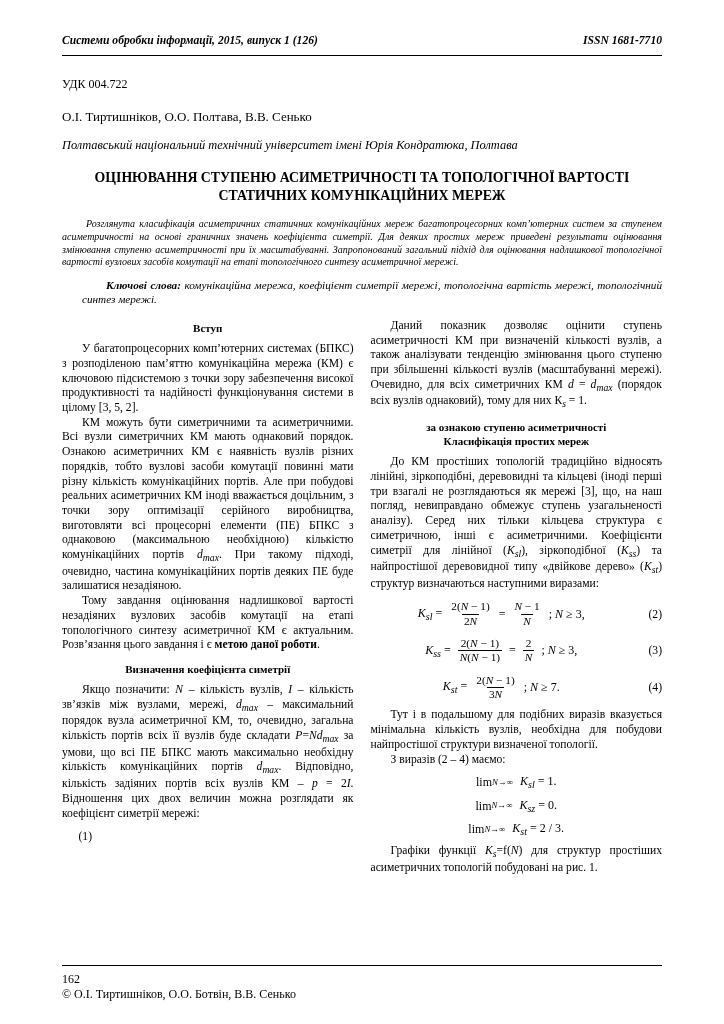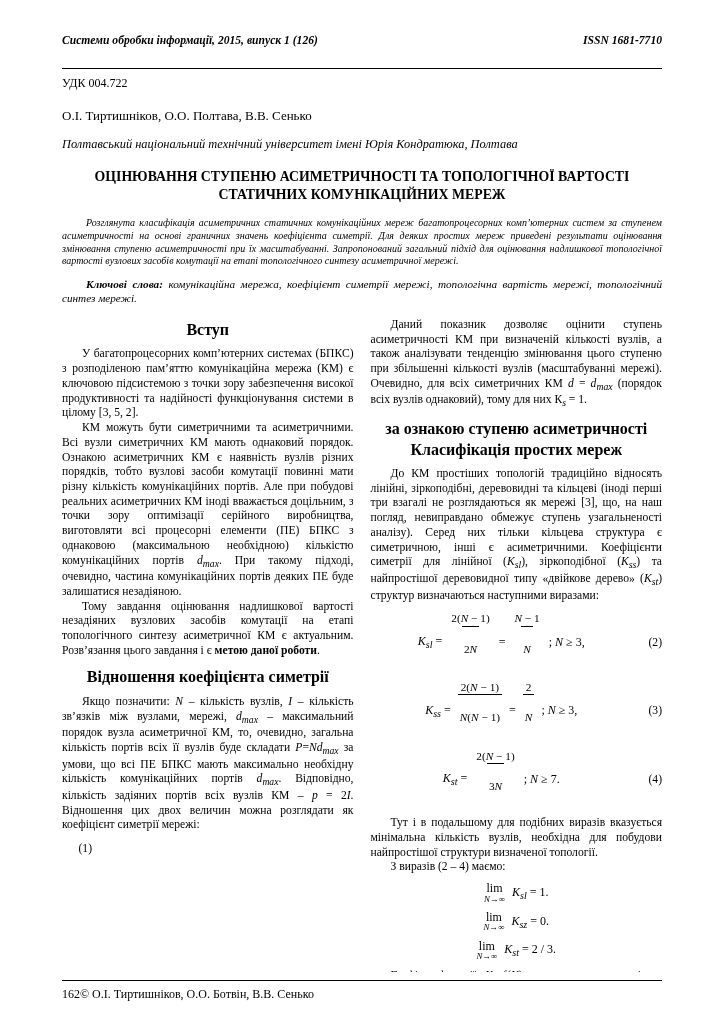--- a/index.html
+++ b/index.html
@@ -11,59 +11,60 @@
   }
   .page {
     box-sizing: border-box;
     width: 100%; height: 100%;
     padding: 34px 62px 22px 62px;
     display: flex; flex-direction: column;
   }
   .running-head {
     display: flex; justify-content: space-between; align-items: baseline;
     font-size: 11.6px; font-weight: bold; font-style: italic;
-    padding-bottom: 21px; border-bottom: 1.6px solid #000;
-  }
-  .udc { font-size: 12px; margin-top: 7px; }
+    padding-bottom: 8px; border-bottom: 1.6px solid #000;
+  }
+  .udc { font-size: 12px; margin-top: 21px; }
   .authors { font-size: 13px; margin-top: 17px; }
   .affiliation { font-size: 12.4px; font-style: italic; margin-top: 13px; }
   .title { font-size: 13.8px; font-weight: bold; text-align: center; margin-top: 16px; line-height: 1.32; }
   .abstract {
     font-size: 10px; font-style: italic; text-align: justify;
     text-indent: 24px; line-height: 1.26; margin-top: 13px;
   }
   .keywords {
     font-size: 11.2px; font-style: italic; text-align: justify;
-    text-indent: 24px; line-height: 1.26; margin-top: 9px;
+    text-indent: 24px; line-height: 1.26; margin-top: 9px; margin-left: 20px;
   }
   .keywords .kw-label { font-weight: bold; }
   .columns { display: flex; gap: 17px; margin-top: 13px; flex: 1; overflow: hidden; }
   .col { flex: 1; min-width: 0; }
   .section-heading {
-    font-size: 16px; font-weight: bold; text-align: center;
+    font-size: 11px; font-weight: bold; text-align: center;
     margin: 9px 0 7px 0; line-height: 1.28;
   }
   .section-heading:first-child { margin-top: 2px; }
   p.body {
     font-size: 11.6px; line-height: 1.27; text-align: justify;
     text-indent: 20px; margin: 0;
   }
   .equation { display: flex; align-items: center; margin: 9px 0 7px 0; font-size: 12px; }
   .eq-body { flex: 1; display: flex; align-items: center; justify-content: center; gap: 7px; }
   .eq-number { width: 30px; text-align: right; font-size: 11.6px; }
   .frac { display: inline-flex; flex-direction: column; align-items: center; font-size: 11.3px; line-height: 1.18; }
-  .frac .den { border-top: 1px solid #000; padding: 16px 2px; }
+  .frac .den { border-top: 1px solid #000; padding: 0 2px; }
   .frac .num { padding: 0 2px; }
   .limit { display: flex; justify-content: center; align-items: center; gap: 7px; margin: 7px 0; font-size: 12px; }
-  .lim-stack { display: inline-flex; flex-direction: column; align-items: center; line-height: 1.05; }
+  .lim-stack { display: inline-flex; flex-direction: row; align-items: center; line-height: 1.05; }
   .lim-sub { font-size: 8.8px; }
   .footer {
     margin-top: 8px; border-top: 1.6px solid #000; padding-top: 6px;
-    display: flex; justify-content: flex-start; align-items: baseline;
+    display: flex; justify-content: center; align-items: baseline;
     font-size: 12px;
+    flex-direction: column;
   }
   i sub, sub i { font-style: italic; }
 </style>
 </head>
 <body>
 
 <div class="page">
 
   <div class="running-head">
     <span>Системи обробки інформації, 2015, випуск 1 (126)</span>
@@ -87,21 +88,21 @@
     <span class="kw-label">Ключові слова:</span><span> комунікаційна мережа, коефіцієнт симетрії мережі, топологічна вартість мережі, топологічний синтез мережі.</span>
   </div>
 
   <div class="columns">
 
     <div class="col">
       <div class="section-heading">Вступ</div>
       <p class="body">У багатопроцесорних комп’ютерних системах (БПКС) з розподіленою пам’яттю комунікаційна мережа (КМ) є ключовою підсистемою з точки зору забезпечення високої продуктивності та надійності функціонування системи в цілому [3, 5, 2].</p>
       <p class="body">КМ можуть бути симетричними та асиметричними. Всі вузли симетричних КМ мають однаковий порядок. Ознакою асиметричних КМ є наявність вузлів різних порядків, тобто вузлові засоби комутації повинні мати різну кількість комунікаційних портів. Але при побудові реальних асиметричних КМ іноді вважається доцільним, з точки зору оптимізації серійного виробництва, виготовляти всі процесорні елементи (ПЕ) БПКС з однаковою (максимальною необхідною) кількістю комунікаційних портів <i>d</i><sub><i>max</i></sub>. При такому підході, очевидно, частина комунікаційних портів деяких ПЕ буде залишатися незадіяною.</p>
       <p class="body">Тому завдання оцінювання надлишкової вартості незадіяних вузлових засобів комутації на етапі топологічного синтезу асиметричної КМ є актуальним. Розв’язання цього завдання і є <b>метою даної роботи</b>.</p>
-      <div class="section-heading">Відношення коефіцієнта симетрії</div>
+      <div class="section-heading">Визначення коефіцієнта симетрії</div>
       <p class="body">Якщо позначити: <i>N</i> – кількість вузлів, <i>I</i> – кількість зв’язків між вузлами, мережі, <i>d</i><sub><i>max</i></sub> – максимальний порядок вузла асиметричної КМ, то, очевидно, загальна кількість портів всіх її вузлів буде складати <i>P</i>=<i>Nd</i><sub><i>max</i></sub> за умови, що всі ПЕ БПКС мають максимально необхідну кількість комунікаційних портів <i>d</i><sub><i>max</i></sub>. Відповідно, кількість задіяних портів всіх вузлів КМ – <i>p</i> = 2<i>I</i>. Відношення цих двох величин можна розглядати як коефіцієнт симетрії мережі:</p>
 
       <div class="equation">
         <span class="eq-number">(1)</span>
       </div>
     </div>
 
     <div class="col">
       <p class="body">Даний показник дозволяє оцінити ступень асиметричності КМ при визначеній кількості вузлів, а також аналізувати тенденцію змінювання цього ступеню при збільшенні кількості вузлів (масштабуванні мережі). Очевидно, для всіх симетричних КМ <i>d</i> = <i>d</i><sub><i>max</i></sub> (порядок всіх вузлів однаковий), тому для них К<sub><i>s</i></sub> = 1.</p>
 

